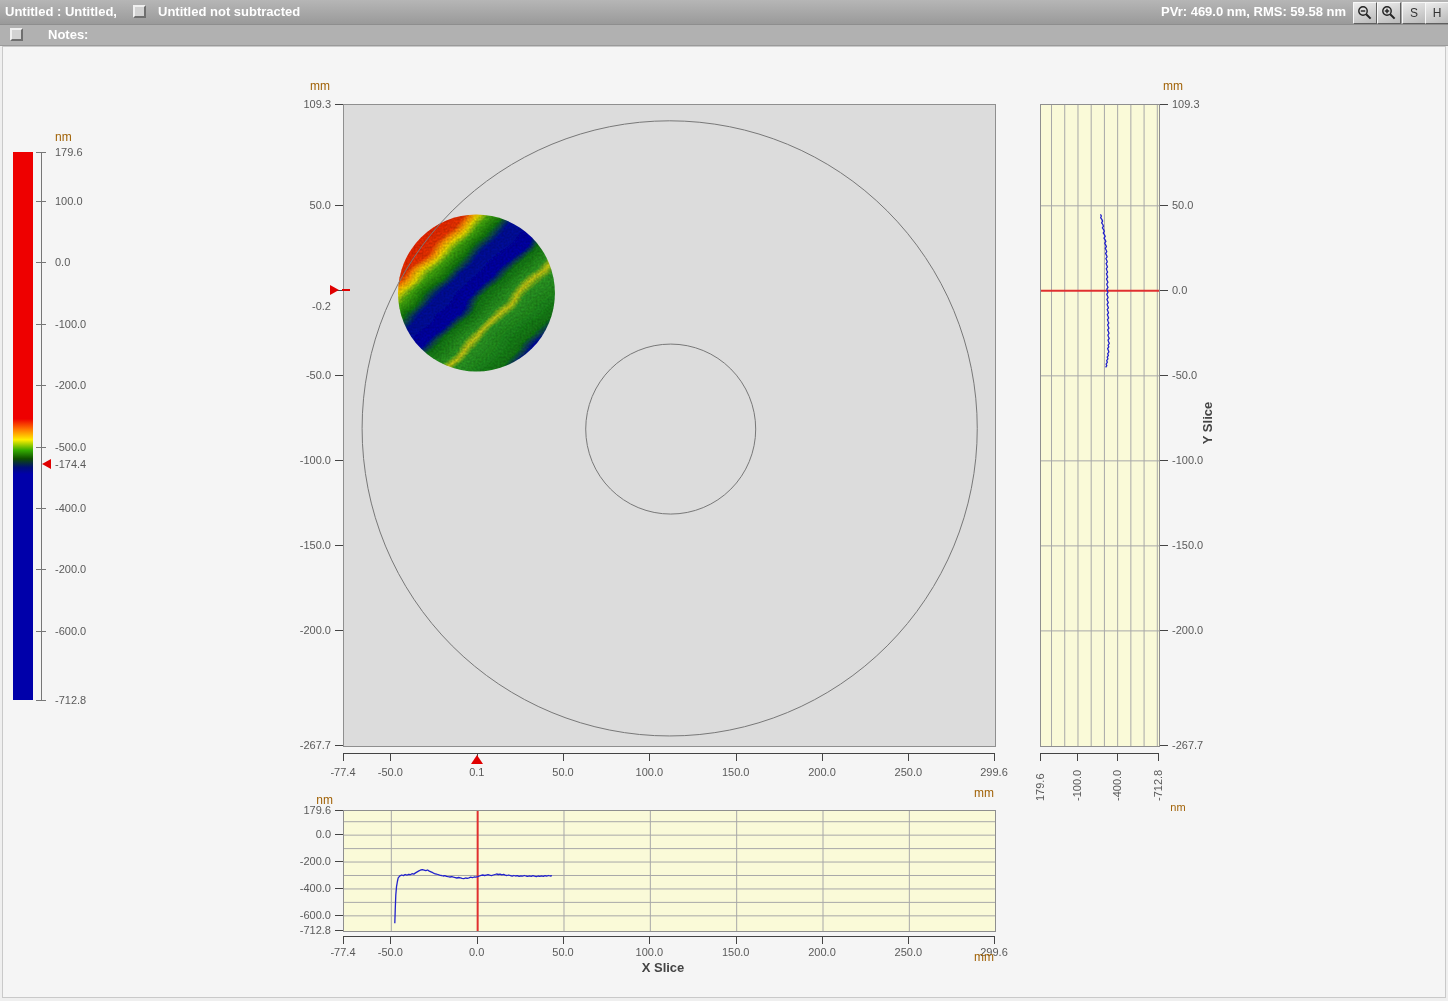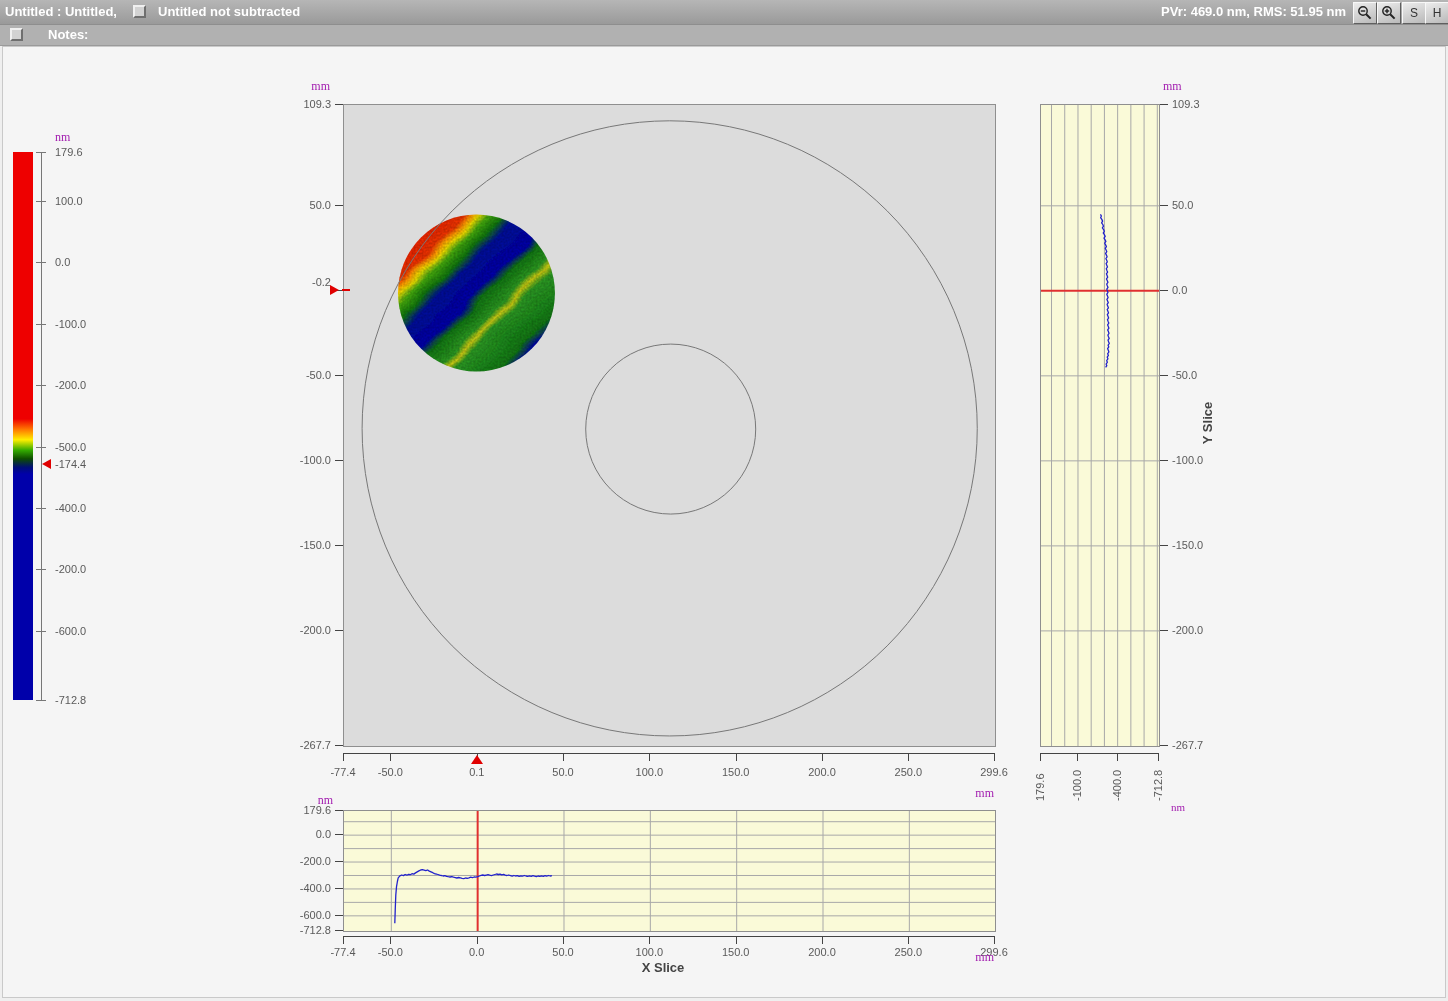--- a/index.html
+++ b/index.html
@@ -15,21 +15,21 @@
     border-top:2px solid #f0f0f0;border-left:2px solid #f0f0f0;
     border-right:2px solid #6f6f6f;border-bottom:2px solid #6f6f6f;}
   .tb-btn{position:absolute;top:2px;width:22px;height:20px;
     background:linear-gradient(160deg,#ececec,#b9b9b9);
     border-top:1px solid #f8f8f8;border-left:1px solid #f8f8f8;
     border-right:1px solid #5f5f5f;border-bottom:1px solid #5f5f5f;
     font-size:12px;color:#333;text-align:center;line-height:20px;cursor:pointer;}
   .content{position:absolute;left:2px;top:46px;width:1442px;height:950px;
     background:#f5f5f5;border:1px solid #c9c9c9;}
   .ticklabel{position:absolute;font-size:11px;color:#5a5a5a;height:12px;line-height:12px;white-space:nowrap;}
-  .unitlabel{position:absolute;font-size:12px;color:#a21caf;height:14px;line-height:14px;white-space:nowrap;font-family:Liberation Serif, serif;}
+  .unitlabel{position:absolute;font-size:12px;color:#a16207;height:14px;line-height:14px;white-space:nowrap;}
   .slicetitle{position:absolute;font-size:13px;font-weight:bold;color:#444;text-align:center;}
   .tick-h{position:absolute;width:8px;height:1px;background:#444;}
   .tick-v{position:absolute;width:1px;height:8px;background:#444;}
   .axisline-h{position:absolute;height:1px;background:#444;}
   .axisline-v{position:absolute;width:1px;background:#444;}
   .plotbox{position:absolute;border:1px solid #8f8f8f;}
   .tri-right{position:absolute;width:0;height:0;border-top:5px solid transparent;
     border-bottom:5px solid transparent;border-left:9px solid #e00000;}
   .tri-left{position:absolute;width:0;height:0;border-top:5px solid transparent;
     border-bottom:5px solid transparent;border-right:9px solid #e00000;}
@@ -38,21 +38,21 @@
   .colorbar{position:absolute;left:13px;top:152px;width:20px;height:548px;}
   svg{display:block;}
 </style>
 </head>
 <body>
 
 <div class="titlebar">
   <span class="bartext" style="left:5px;">Untitled : Untitled,</span>
   <span class="bevelbox" style="left:133px;top:5px;"></span>
   <span class="bartext" style="left:158px;">Untitled not subtracted</span>
-  <span class="bartext" style="right:102px;">PVr: 469.0 nm, RMS: 51.95 nm</span>
+  <span class="bartext" style="right:102px;">PVr: 469.0 nm, RMS: 59.58 nm</span>
   <span class="tb-btn" style="left:1353px;">
     <svg width="16" height="16" viewBox="0 0 16 16" style="margin:2px auto 0;">
       <circle cx="6" cy="6" r="4.2" fill="none" stroke="#222" stroke-width="1.4"></circle>
       <line x1="9.2" y1="9.2" x2="13.6" y2="13.6" stroke="#222" stroke-width="2"></line>
       <line x1="3.8" y1="6" x2="8.2" y2="6" stroke="#222" stroke-width="1.4"></line>
     </svg>
   </span>
   <span class="tb-btn" style="left:1377px;">
     <svg width="16" height="16" viewBox="0 0 16 16" style="margin:2px auto 0;">
       <circle cx="6" cy="6" r="4.2" fill="none" stroke="#222" stroke-width="1.4"></circle>
@@ -150,21 +150,21 @@
     <circle cx="325.6726790450929" cy="323.3904509283819" r="307.57824933687004" fill="none" stroke="#787878" stroke-width="1"></circle>
     <circle cx="326.7087533156498" cy="324.0705570291777" r="84.99098143236075" fill="none" stroke="#787878" stroke-width="1"></circle>
   </svg>
   </div>
 <div id="surface-axes">
     <div class="tick-h" style="left: 335px; top: 104px;"></div>
     <div class="ticklabel" style="left: 271px; top: 98px; width: 60px; text-align: right;">109.3</div>
     <div class="tick-h" style="left: 335px; top: 204.826px;"></div>
     <div class="ticklabel" style="left: 271px; top: 198.826px; width: 60px; text-align: right;">50.0</div>
     <div class="tick-h" style="left: 335px; top: 290.179px;"></div>
-    <div class="ticklabel" style="left: 271px; top: 276px; width: 60px; text-align: right;">-0.2</div>
+    <div class="ticklabel" style="left: 271px; top: 300px; width: 60px; text-align: right;">-0.2</div>
     <div class="tri-right" style="left: 330px; top: 285.179px;"></div>
     <div style="position: absolute; left: 342px; top: 289.179px; width: 8px; height: 2px; background: rgb(224, 0, 0);"></div>
     <div class="tick-h" style="left: 335px; top: 374.852px;"></div>
     <div class="ticklabel" style="left: 271px; top: 368.852px; width: 60px; text-align: right;">-50.0</div>
     <div class="tick-h" style="left: 335px; top: 459.866px;"></div>
     <div class="ticklabel" style="left: 271px; top: 453.866px; width: 60px; text-align: right;">-100.0</div>
     <div class="tick-h" style="left: 335px; top: 544.879px;"></div>
     <div class="ticklabel" style="left: 271px; top: 538.879px; width: 60px; text-align: right;">-150.0</div>
     <div class="tick-h" style="left: 335px; top: 629.892px;"></div>
     <div class="ticklabel" style="left: 271px; top: 623.892px; width: 60px; text-align: right;">-200.0</div>

